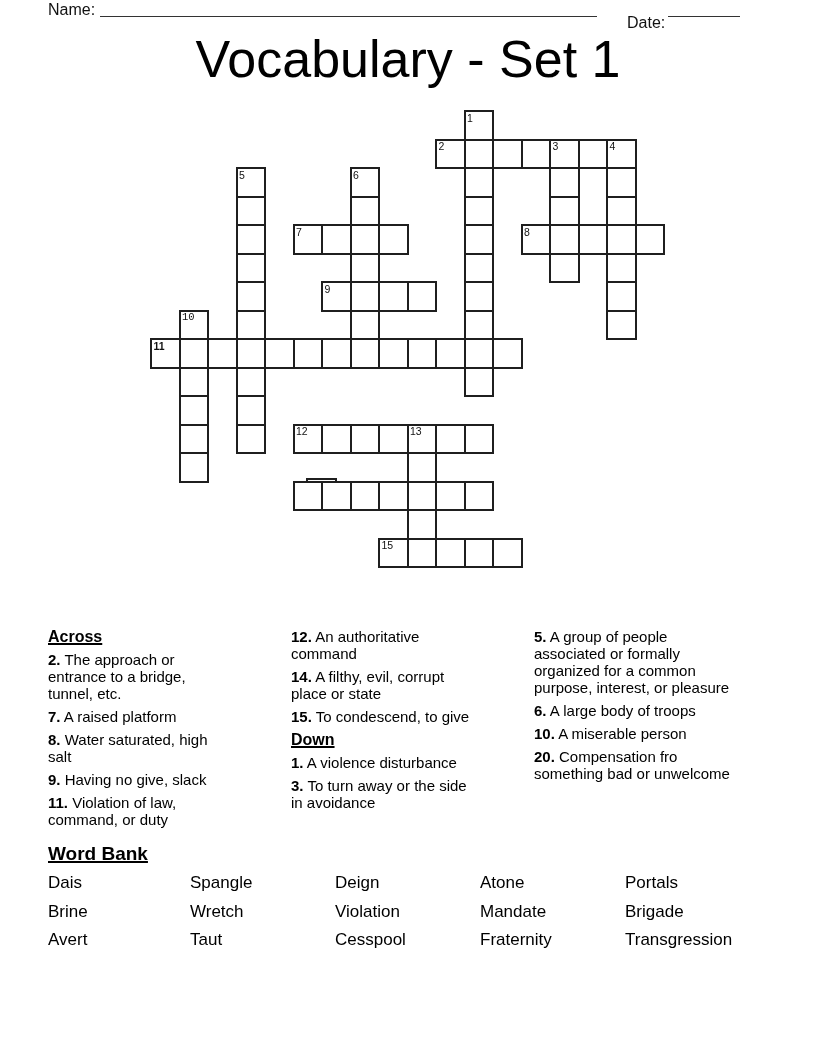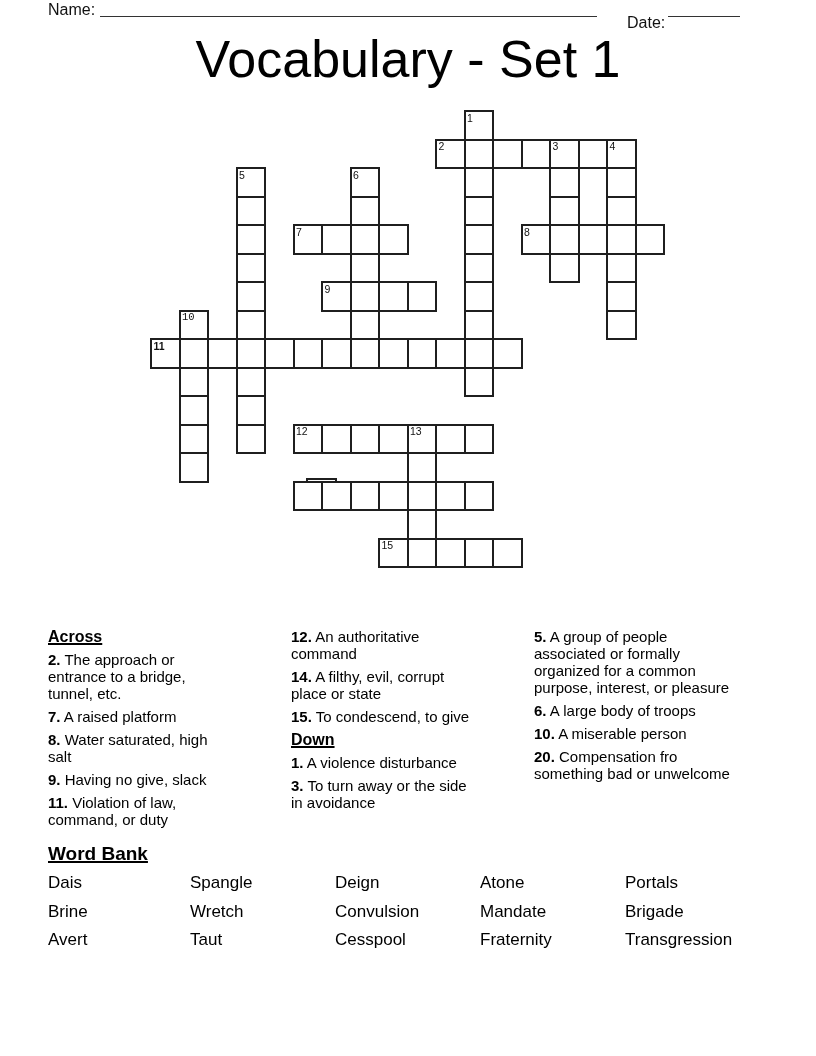--- a/index.html
+++ b/index.html
@@ -244,21 +244,21 @@
 
   <div class="wb-heading">Word Bank</div>
   <div class="wb-grid">
       <div class="wb-word">Dais</div>
       <div class="wb-word">Spangle</div>
       <div class="wb-word">Deign</div>
       <div class="wb-word">Atone</div>
       <div class="wb-word">Portals</div>
       <div class="wb-word">Brine</div>
       <div class="wb-word">Wretch</div>
-      <div class="wb-word">Convulsion</div>
+      <div class="wb-word">Violation</div>
       <div class="wb-word">Mandate</div>
       <div class="wb-word">Brigade</div>
       <div class="wb-word">Avert</div>
       <div class="wb-word">Taut</div>
       <div class="wb-word">Cesspool</div>
       <div class="wb-word">Fraternity</div>
       <div class="wb-word">Transgression</div>
     </div>
 
 </div>

